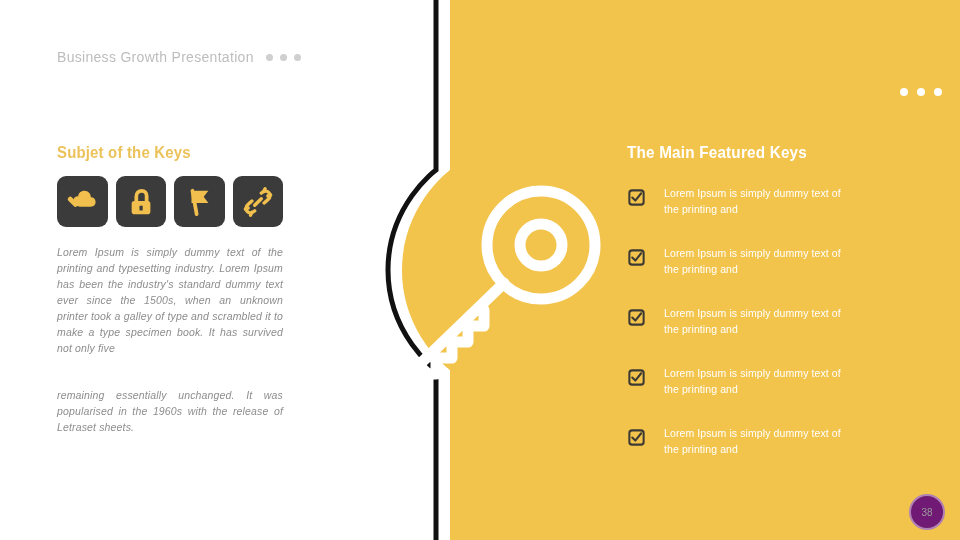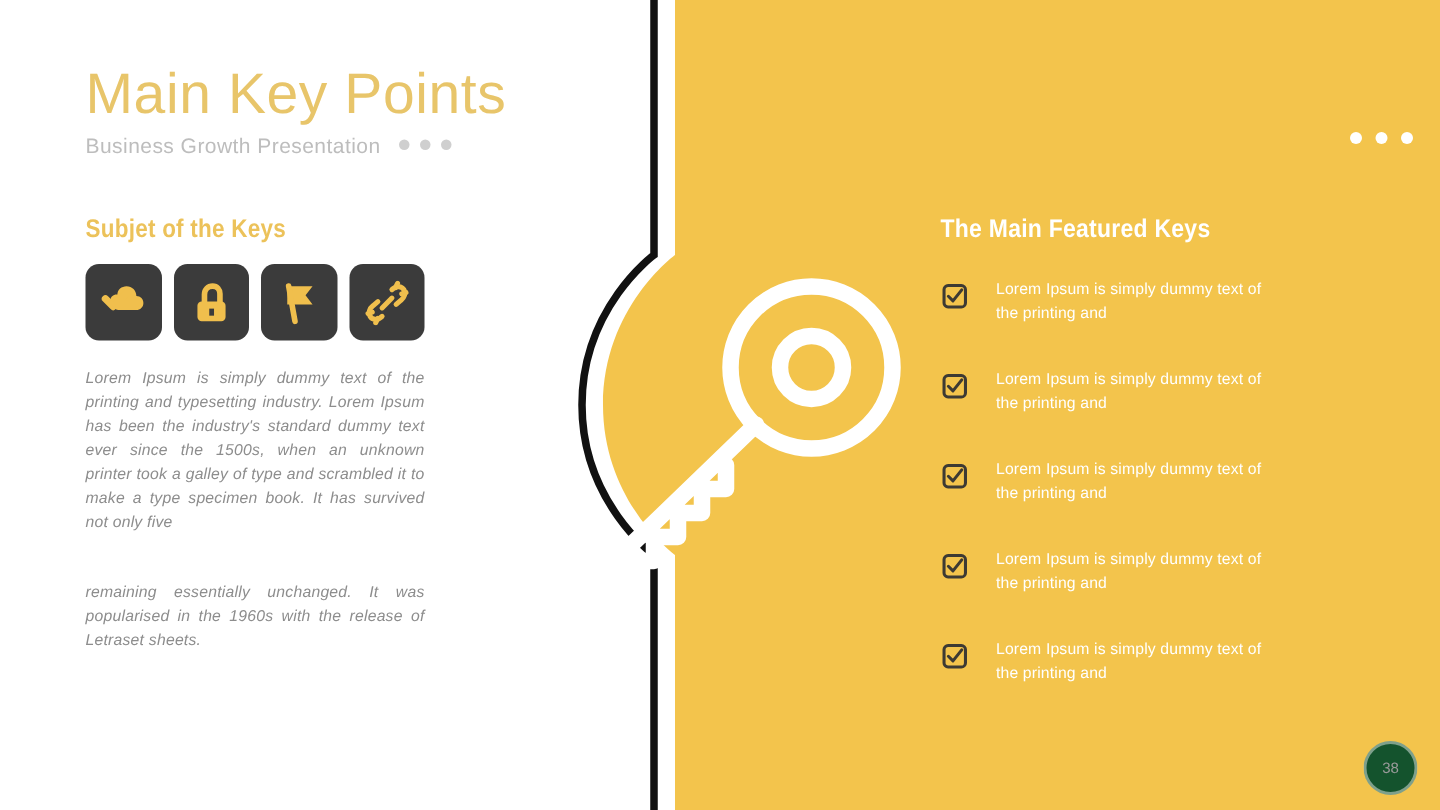--- a/index.html
+++ b/index.html
@@ -185,21 +185,21 @@
   }
 
   
   #page-badge {
     position: absolute;
     right: 15px;
     bottom: 10px;
     width: 32px;
     height: 32px;
     border-radius: 50%;
-    background: #14532d;
+    background: #701a75;
     border: 2px solid rgba(255,255,255,0.45);
     display: flex;
     align-items: center;
     justify-content: center;
     font-size: 10px;
     color: #9a9a9a;
   }
 
   
   #key-graphic {
@@ -228,21 +228,20 @@
 
   <svg id="key-graphic" viewBox="0 0 220 210">
     <g fill="none" stroke="#ffffff" stroke-width="11" stroke-linejoin="round" stroke-linecap="round">
       <circle cx="143" cy="67" r="54"></circle>
       <circle cx="143" cy="67" r="21"></circle>
       <path d="M 106 105 L 22 186 L 22 196 L 38 196 L 38 180 L 54 180 L 54 164 L 70 164 L 70 148 L 86 148 L 86 132"></path>
     </g>
   </svg>
 
   <div id="title-block">
-    <div id="page-title">Main Key Points</div>
     <div id="subtitle-row">
       <div id="page-subtitle">Business Growth Presentation</div>
       <div class="subtitle-dots">
         <span></span>
         <span></span>
         <span></span>
       </div>
     </div>
   </div>
 

